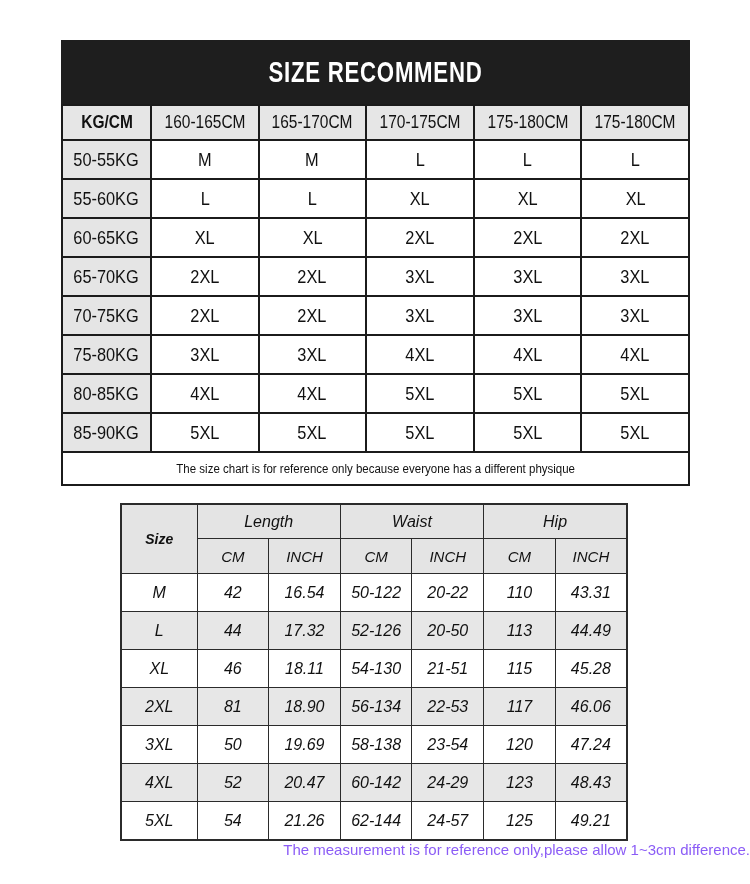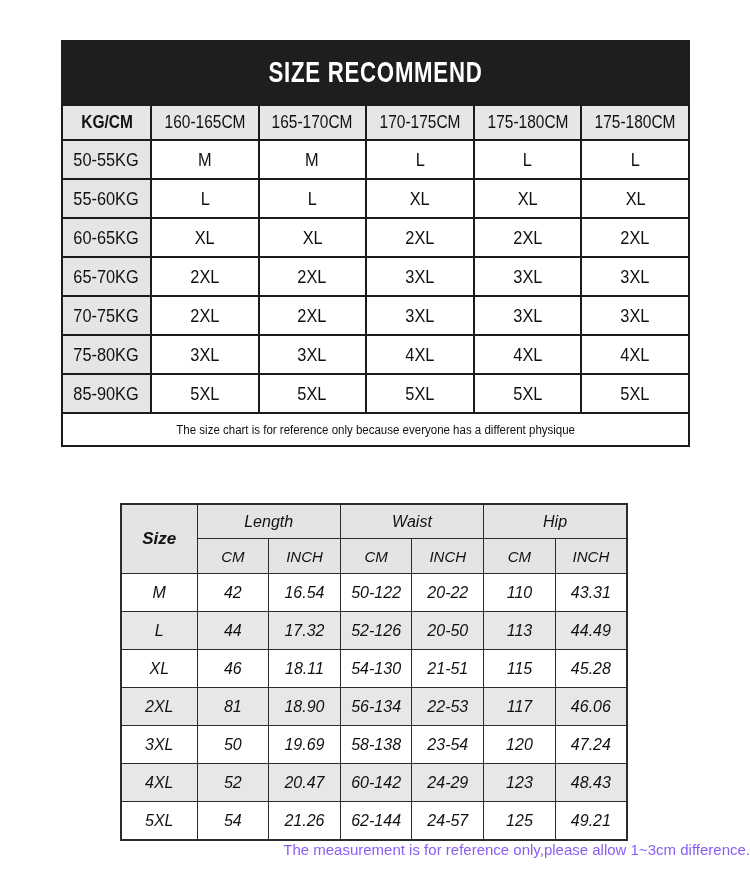--- a/index.html
+++ b/index.html
@@ -84,21 +84,21 @@
     padding: 0;
     font-size: 16px;
     background: #ffffff;
     font-style: italic;
   }
   table.t2 tr.t2-groups td { height: 33px; background: #e4e4e4; }
   table.t2 tr.t2-units td { height: 34px; background: #e4e4e4; font-size: 15px; }
   table.t2 td.t2-corner {
     background: #e4e4e4;
     font-weight: bold;
-    font-size: 17px;
+    font-size: 14px;
   }
   table.t2 tr.t2-row td { height: 37px; }
   table.t2 tr.t2-row.alt td { background: #e7e7e7; }
 
   .t2-note {
     position: absolute;
     left: 0;
     top: 841px;
     width: 750px;
     text-align: right;
@@ -175,20 +175,28 @@
       </tr>
       <tr class="t1-row">
         <td class="t1-rowlabel"><span class="cond">75-80KG</span></td>
         <td><span class="cond">3XL</span></td>
         <td><span class="cond">3XL</span></td>
         <td><span class="cond">4XL</span></td>
         <td><span class="cond">4XL</span></td>
         <td><span class="cond">4XL</span></td>
       </tr>
       <tr class="t1-row">
+        <td class="t1-rowlabel"><span class="cond">80-85KG</span></td>
+        <td><span class="cond">4XL</span></td>
+        <td><span class="cond">4XL</span></td>
+        <td><span class="cond">5XL</span></td>
+        <td><span class="cond">5XL</span></td>
+        <td><span class="cond">5XL</span></td>
+      </tr>
+      <tr class="t1-row">
         <td class="t1-rowlabel"><span class="cond">85-90KG</span></td>
         <td><span class="cond">5XL</span></td>
         <td><span class="cond">5XL</span></td>
         <td><span class="cond">5XL</span></td>
         <td><span class="cond">5XL</span></td>
         <td><span class="cond">5XL</span></td>
       </tr>
       <tr class="t1-foot">
         <td colspan="6"><span class="cond" style="transform:scaleX(0.92)">The size chart is for reference only because everyone has a different physique</span></td>
       </tr>

